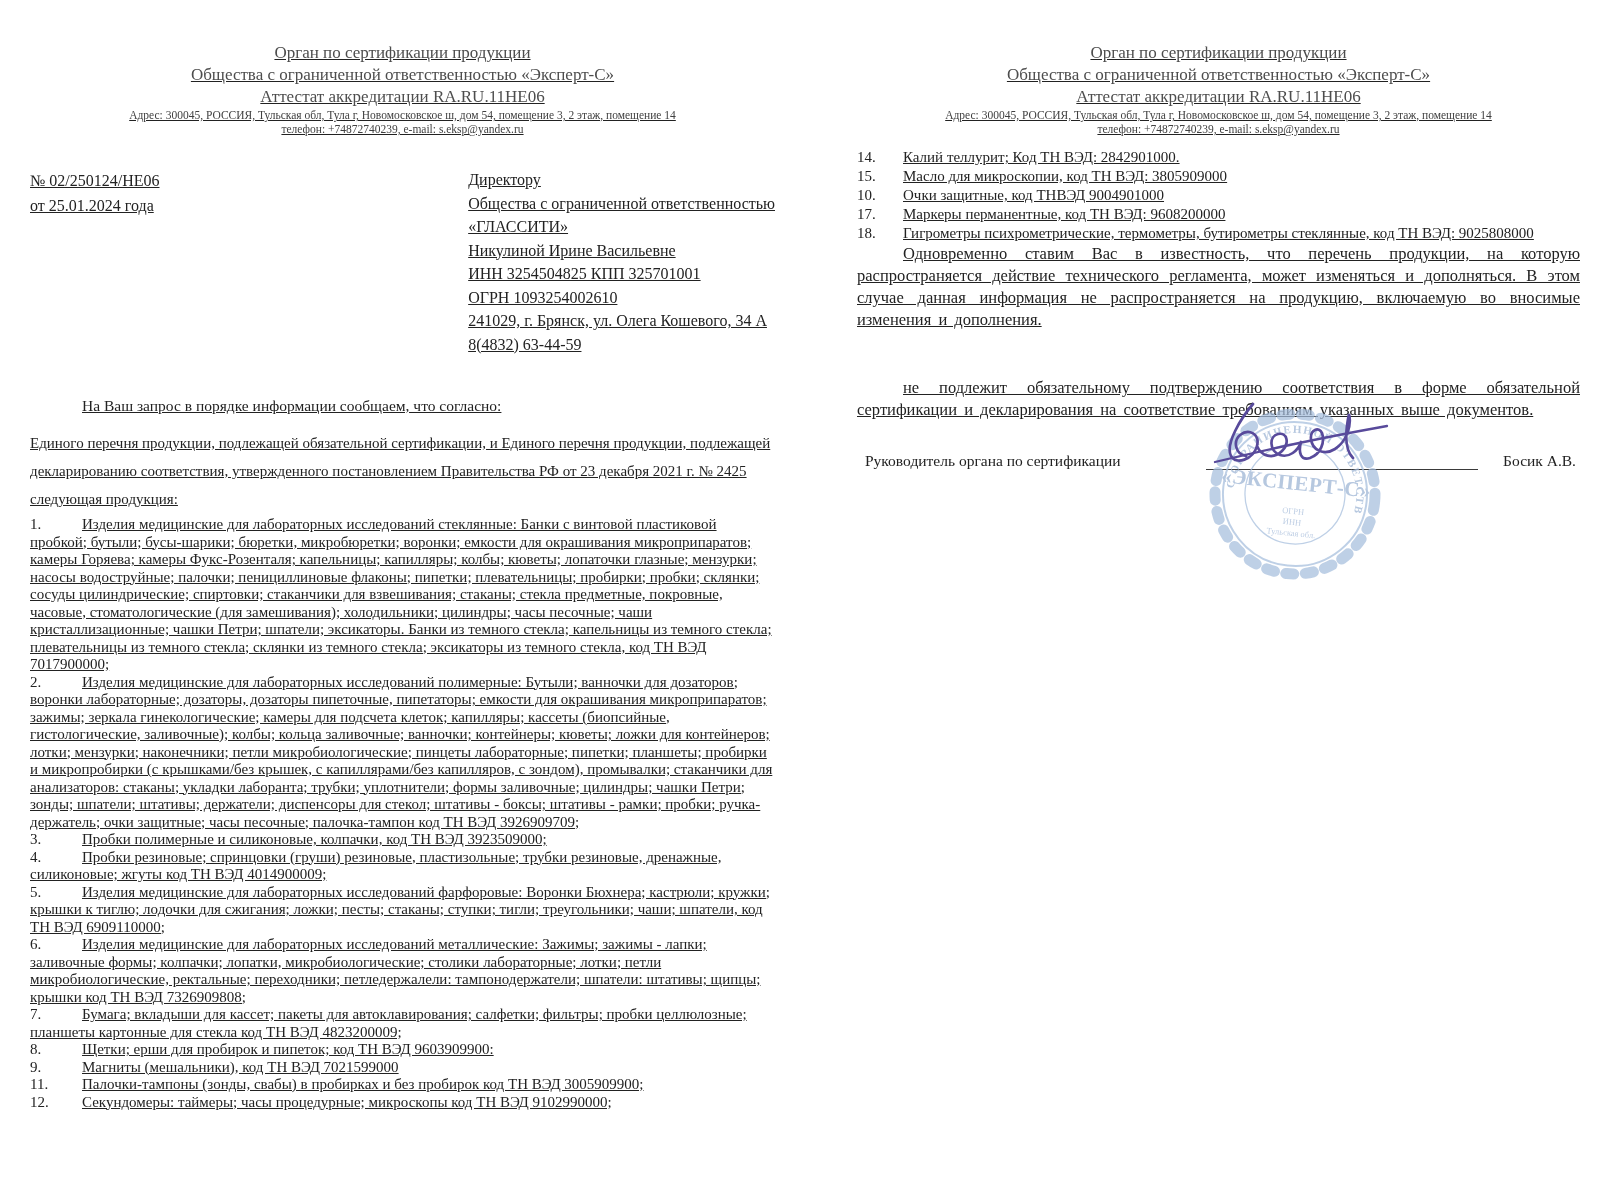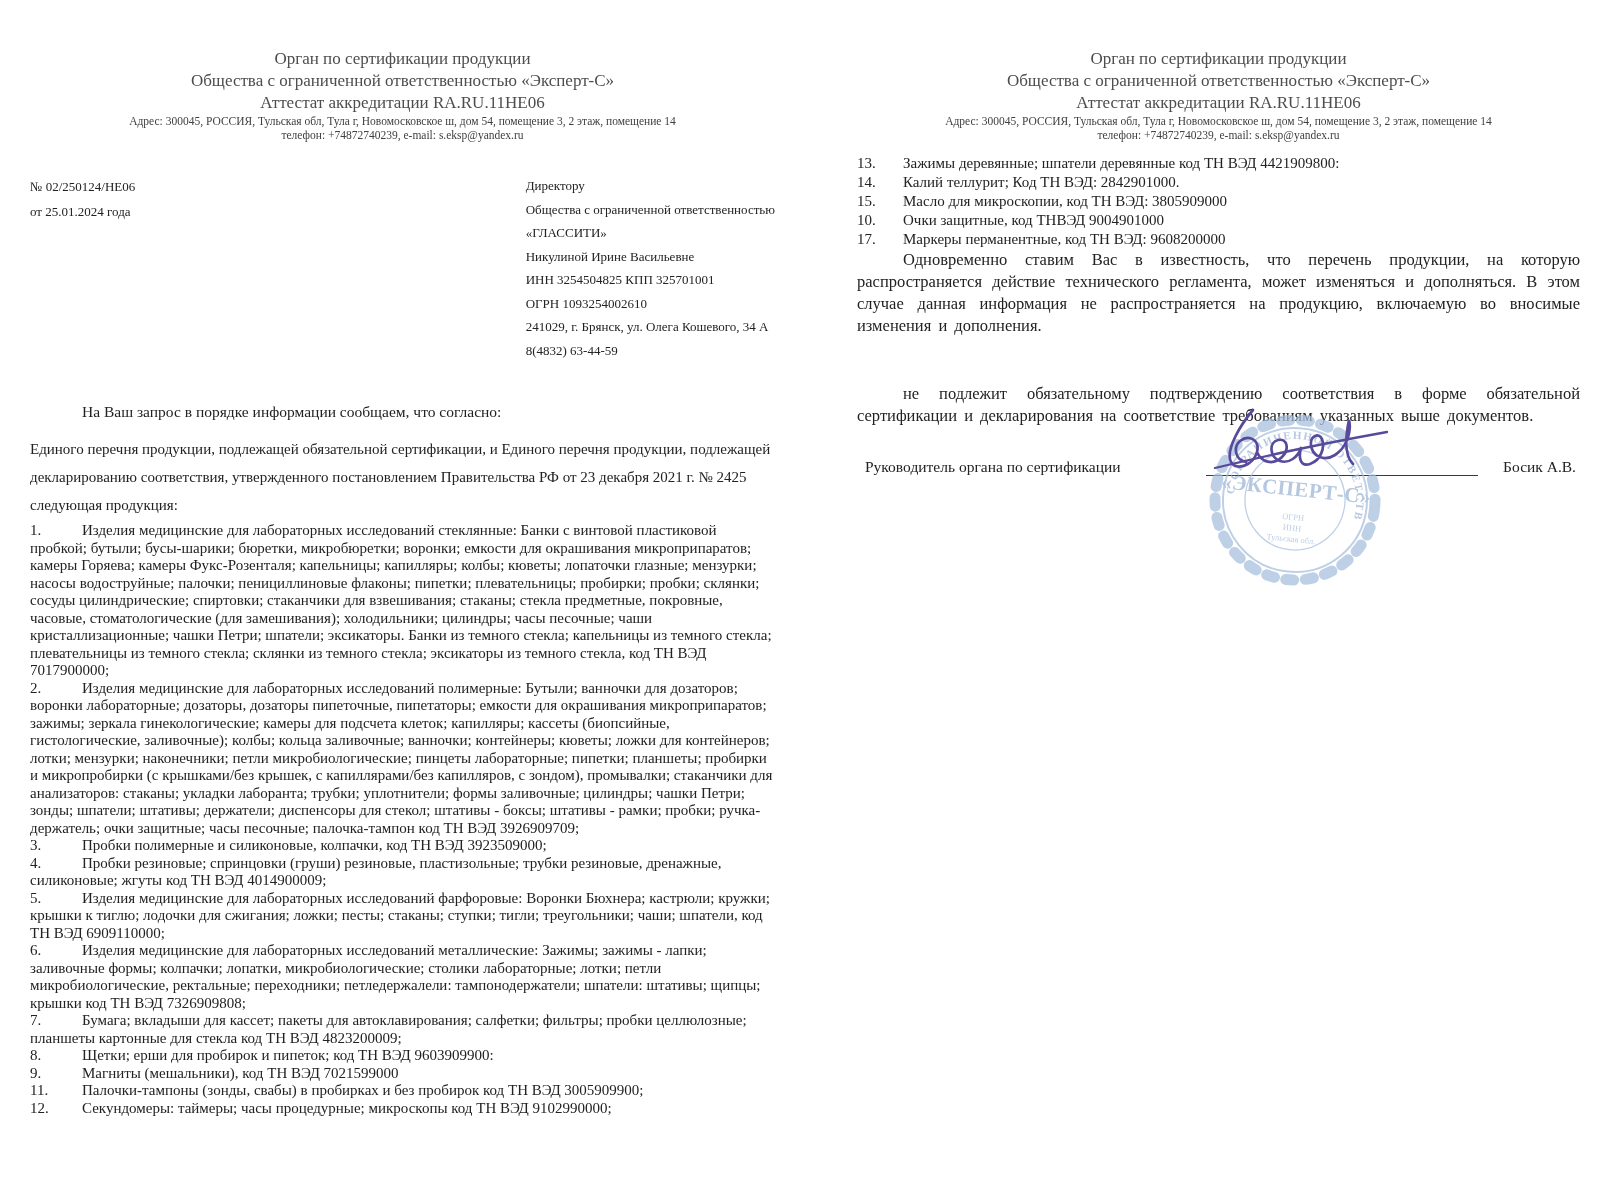--- a/index.html
+++ b/index.html
@@ -1,29 +1,29 @@
 <!DOCTYPE html>
 <html><head>
 <meta charset="utf-8">
 <style>
   html,body{margin:0;padding:0;}
   body{
     width:1600px;height:1200px;background:#ffffff;overflow:hidden;position:relative;
     font-family:"Liberation Serif","DejaVu Serif",serif;color:#222;
     -webkit-font-smoothing:antialiased;
   }
-  .page{position:absolute;top:10px;}
+  .page{position:absolute;top:4px;text-decoration:underline;}
   #pageL{left:30px;width:745px;}
   #pageR{left:857px;width:723px;}
 
   .org-header{text-align:center;padding-top:38px;color:#4d4d4d;}
   .h-line{font-size:17px;line-height:22px;}
   .h-addr{font-size:11.5px;line-height:14px;color:#404040;}
 
-  .meta{display:flex;justify-content:space-between;margin-top:32px;font-size:13px;}
+  .meta{display:flex;justify-content:space-between;margin-top:32px;font-size:16px;}
   .ref div{line-height:25px;}
   .addr{line-height:23.5px;}
 
   .intro{margin:40px 0 0 0;text-indent:52px;font-size:15.5px;line-height:19px;}
   .preamble{margin:14px 0 0 0;font-size:15px;line-height:28px;}
 
   .items{margin-top:3px;font-size:15px;line-height:17.5px;}
   .items p{margin:0;}
   .num{display:inline-block;width:52px;}
   #pageR .items{margin-top:12px;font-size:15px;line-height:19px;}
@@ -90,25 +90,25 @@
 <div class="page" id="pageR">
   <div class="org-header">
     <div class="h-line">Орган по сертификации продукции</div>
     <div class="h-line">Общества с ограниченной ответственностью «Эксперт-С»</div>
     <div class="h-line">Аттестат аккредитации RA.RU.11HE06</div>
     <div class="h-addr">Адрес: 300045, РОССИЯ, Тульская обл, Тула г, Новомосковское ш, дом 54, помещение 3, 2 этаж, помещение 14</div>
     <div class="h-addr">телефон: +74872740239, e-mail: s.eksp@yandex.ru</div>
   </div>
 
   <div class="items">
-    <p><span class="num">13.</span><span>Зажимы деревянные; шпатели деревянные код ТН ВЭД 4421909800:</span></p>
     <p><span class="num">14.</span><span>Калий теллурит; Код ТН ВЭД: 2842901000.</span></p>
     <p><span class="num">15.</span><span>Масло для микроскопии, код ТН ВЭД: 3805909000</span></p>
     <p><span class="num">10.</span><span>Очки защитные, код ТНВЭД 9004901000</span></p>
     <p><span class="num">17.</span><span>Маркеры перманентные, код ТН ВЭД: 9608200000</span></p>
+    <p><span class="num">18.</span><span>Гигрометры психрометрические, термометры, бутирометры стеклянные, код ТН ВЭД: 9025808000</span></p>
   </div>
 
   <p class="close">Одновременно ставим Вас в известность, что перечень продукции, на которую распространяется действие технического регламента, может изменяться и дополняться. В этом случае данная информация не распространяется на продукцию, включаемую во вносимые изменения и дополнения.</p>
   <p class="close close1">не подлежит обязательному подтверждению соответствия в форме обязательной сертификации и декларирования на соответствие требованиям указанных выше документов.</p>
 
   <div class="sigrow">
     <span class="role">Руководитель органа по сертификации</span>
     <span class="name">Босик А.В.</span>
   </div>
   <div class="sigline"></div>

